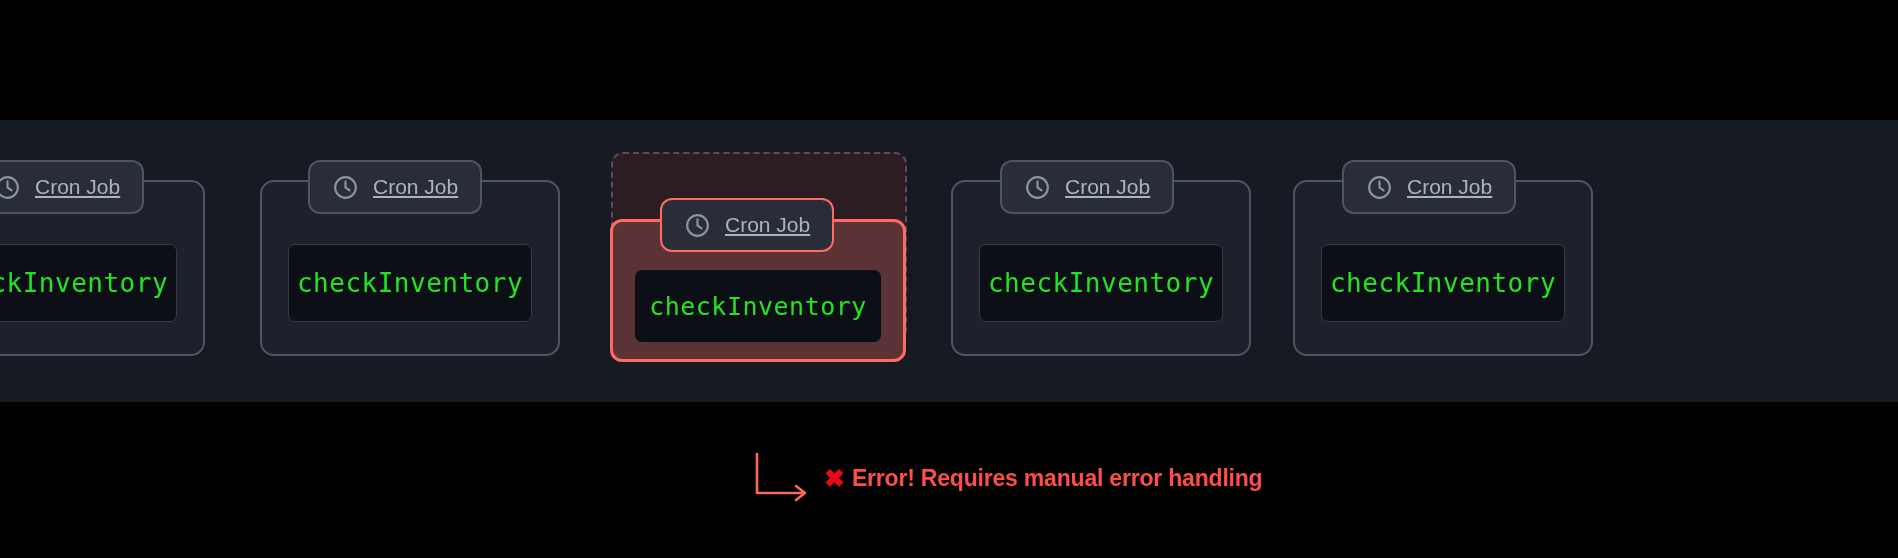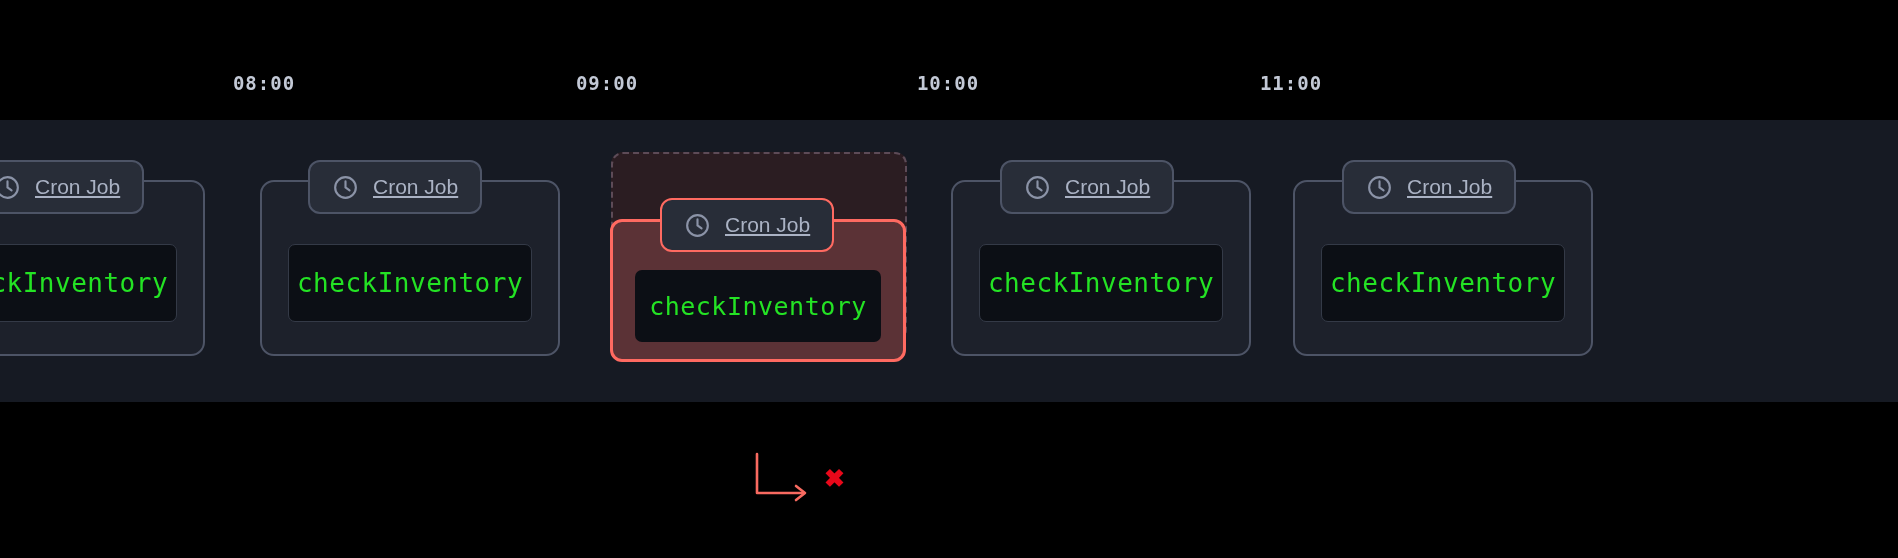--- a/index.html
+++ b/index.html
@@ -160,26 +160,20 @@
     color: #fd4f46;
     white-space: nowrap;
     letter-spacing: -0.2px;
   }
 </style>
 </head>
 <body>
 
 <div id="stage">
 
-  <div id="ruler">
-    <div class="tick-label" style="left:264px">08:00</div>
-    <div class="tick-label" style="left:607px">09:00</div>
-    <div class="tick-label" style="left:948px">10:00</div>
-    <div class="tick-label" style="left:1291px">11:00</div>
-  </div>
 
   <div id="band"></div>
 
   <div class="job-card" style="left:-95px">
     <div class="job-inner">
       <span class="job-fn">checkInventory</span>
     </div>
   </div>
   <div class="cron-pill" style="left:-30px">
     <span>
@@ -253,15 +247,16 @@
   </div>
 
   <div id="annotation">
     <span>
       <svg id="elbow" width="62" height="52" viewBox="0 0 62 52" fill="none" stroke="#f86a60" stroke-width="2.6" stroke-linecap="round" stroke-linejoin="round">
         <path d="M5 2 V41 H52"></path>
         <path d="M44 34 L53 41 L44 48"></path>
       </svg>
     </span>
     <span id="err-x">✖</span>
+    <span id="err-text">Error! Requires manual error handling</span>
   </div>
 
 </div>
 
 </body></html>

